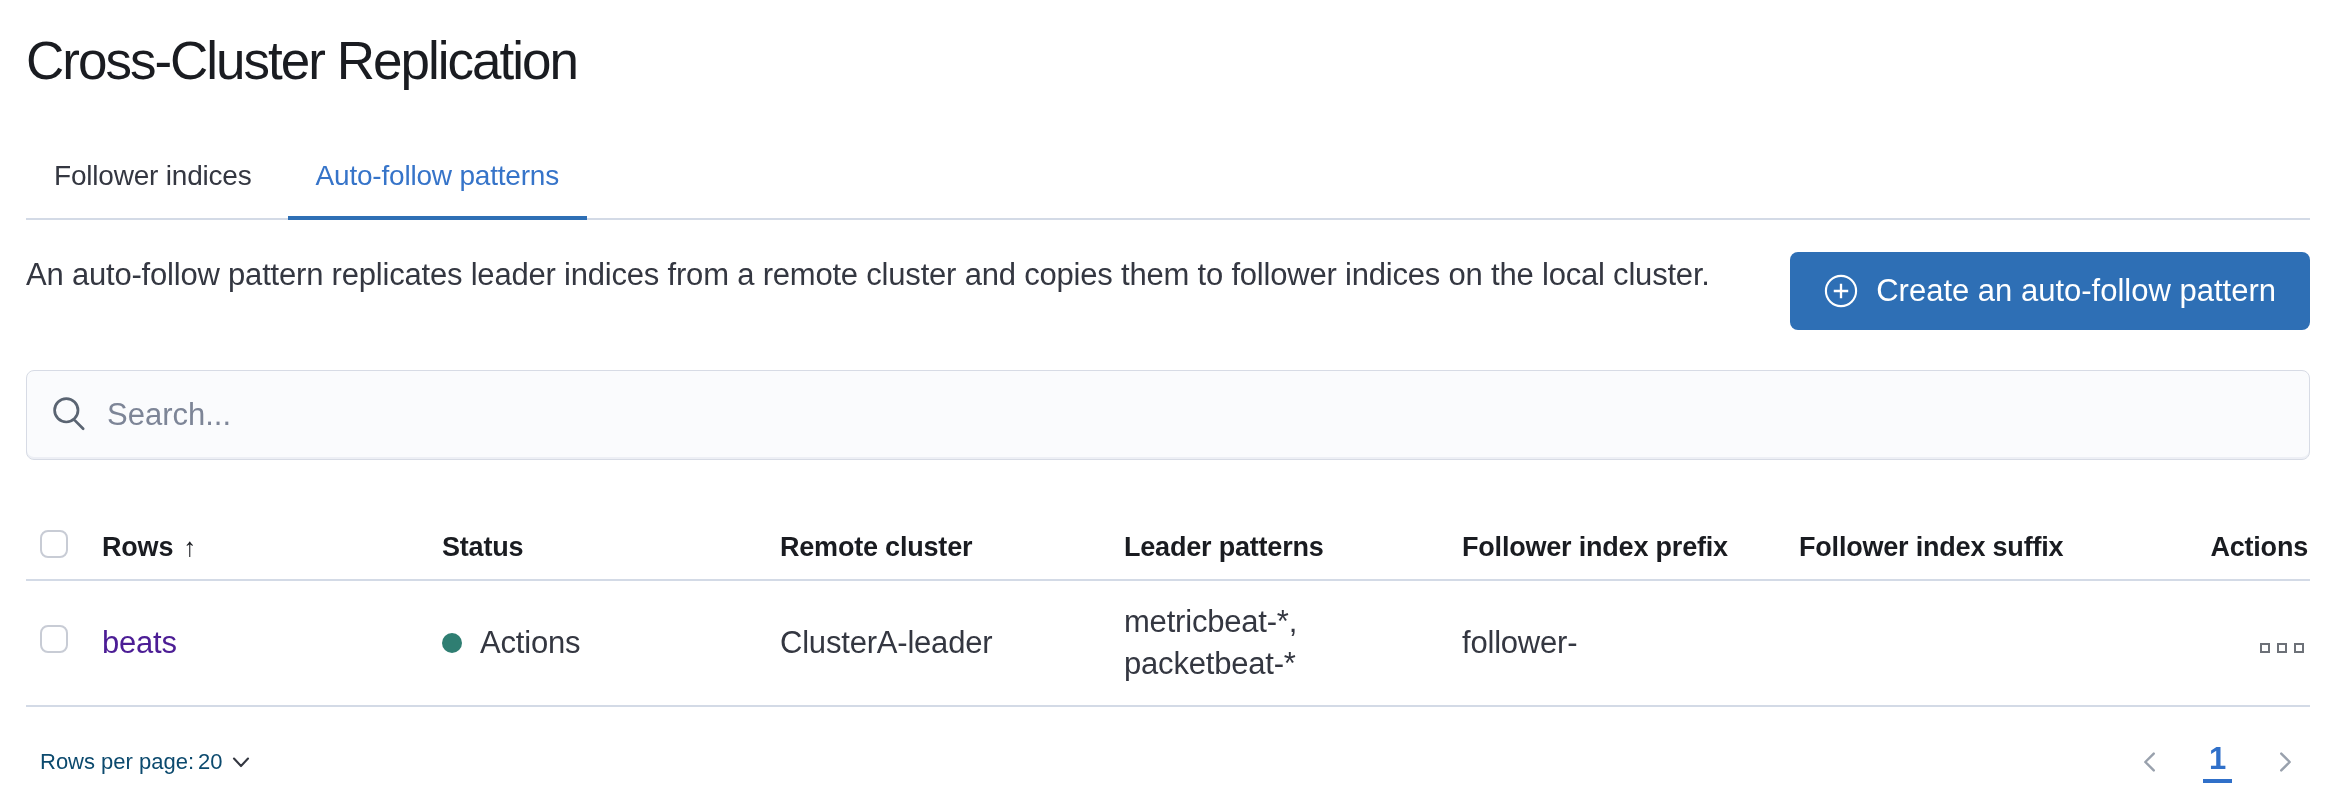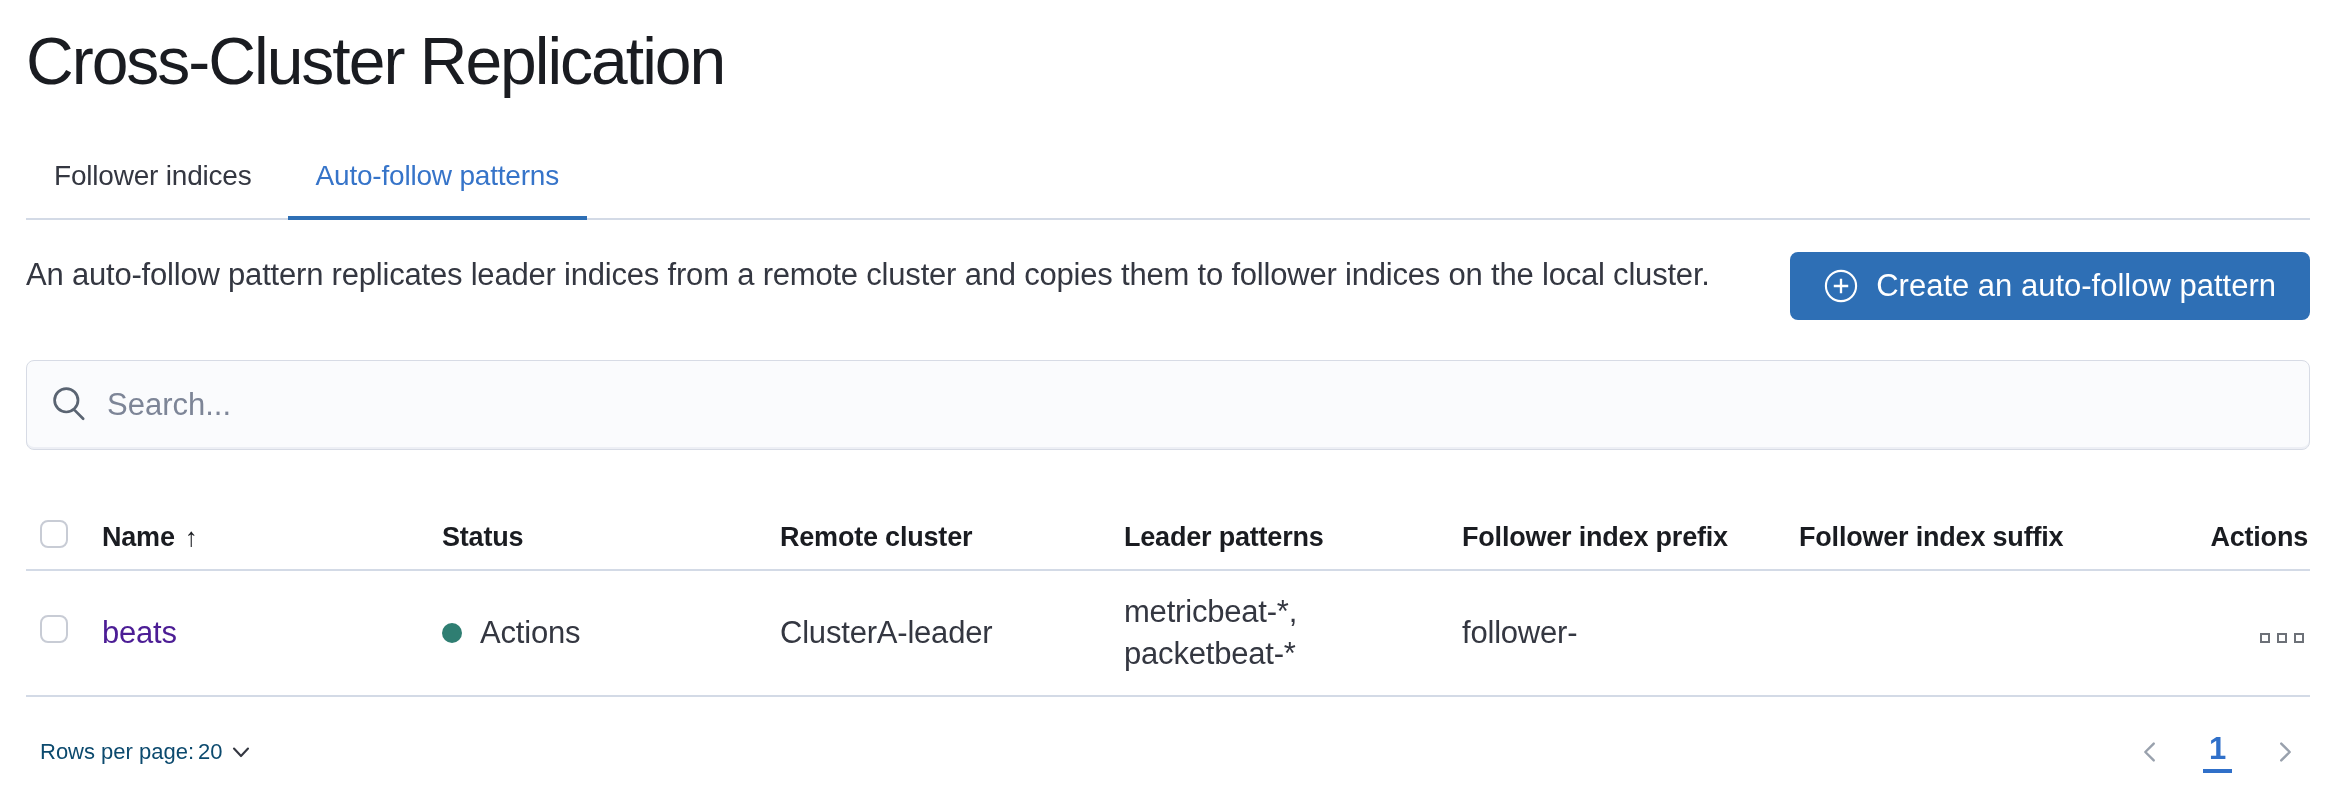--- a/index.html
+++ b/index.html
@@ -7,21 +7,21 @@
   body {
     font-family: "Liberation Sans", sans-serif;
     color: #343741;
     letter-spacing: -0.2px;
   }
   .container { padding: 0 26px; }
 
   
   .page-title {
     padding-top: 20px;
-    font-size: 66px;
+    font-size: 53px;
     line-height: 82px;
     font-weight: 400;
     letter-spacing: -2px;
     color: #1a1c21;
   }
 
   
   .tabs {
     margin-top: 56px;
     border-bottom: 2px solid #d3dae6;
@@ -57,21 +57,21 @@
     font-size: 31px;
     line-height: 46px;
     color: #343741;
     max-width: 1700px;
   }
   .create-btn {
     flex: none;
     display: inline-flex;
     align-items: center;
     gap: 18px;
-    height: 68px;
+    height: 78px;
     padding: 0 34px;
     background: #2e6fb5;
     border: none;
     border-radius: 8px;
     color: #ffffff;
     font-family: "Liberation Sans", sans-serif;
     font-size: 31px;
     font-weight: 400;
     cursor: pointer;
     white-space: nowrap;
@@ -255,21 +255,21 @@
         <col style="width:344px">
       <col style="width:338px">
         <col style="width:337px">
         <col style="width:318px">
         <col>
     </colgroup>
     <thead>
       <tr>
         <th class="cb-col"><span class="checkbox"></span></th>
         <th>
-          <span>Name</span><span class="sort-arrow">↑</span>
+          <span>Rows</span><span class="sort-arrow">↑</span>
         </th>
         <th>Status</th>
         <th>Remote cluster</th>
         <th>Leader patterns</th>
         <th>Follower index prefix</th>
         <th>Follower index suffix</th>
         <th class="actions-col">Actions</th>
       </tr>
     </thead>
     <tbody>

